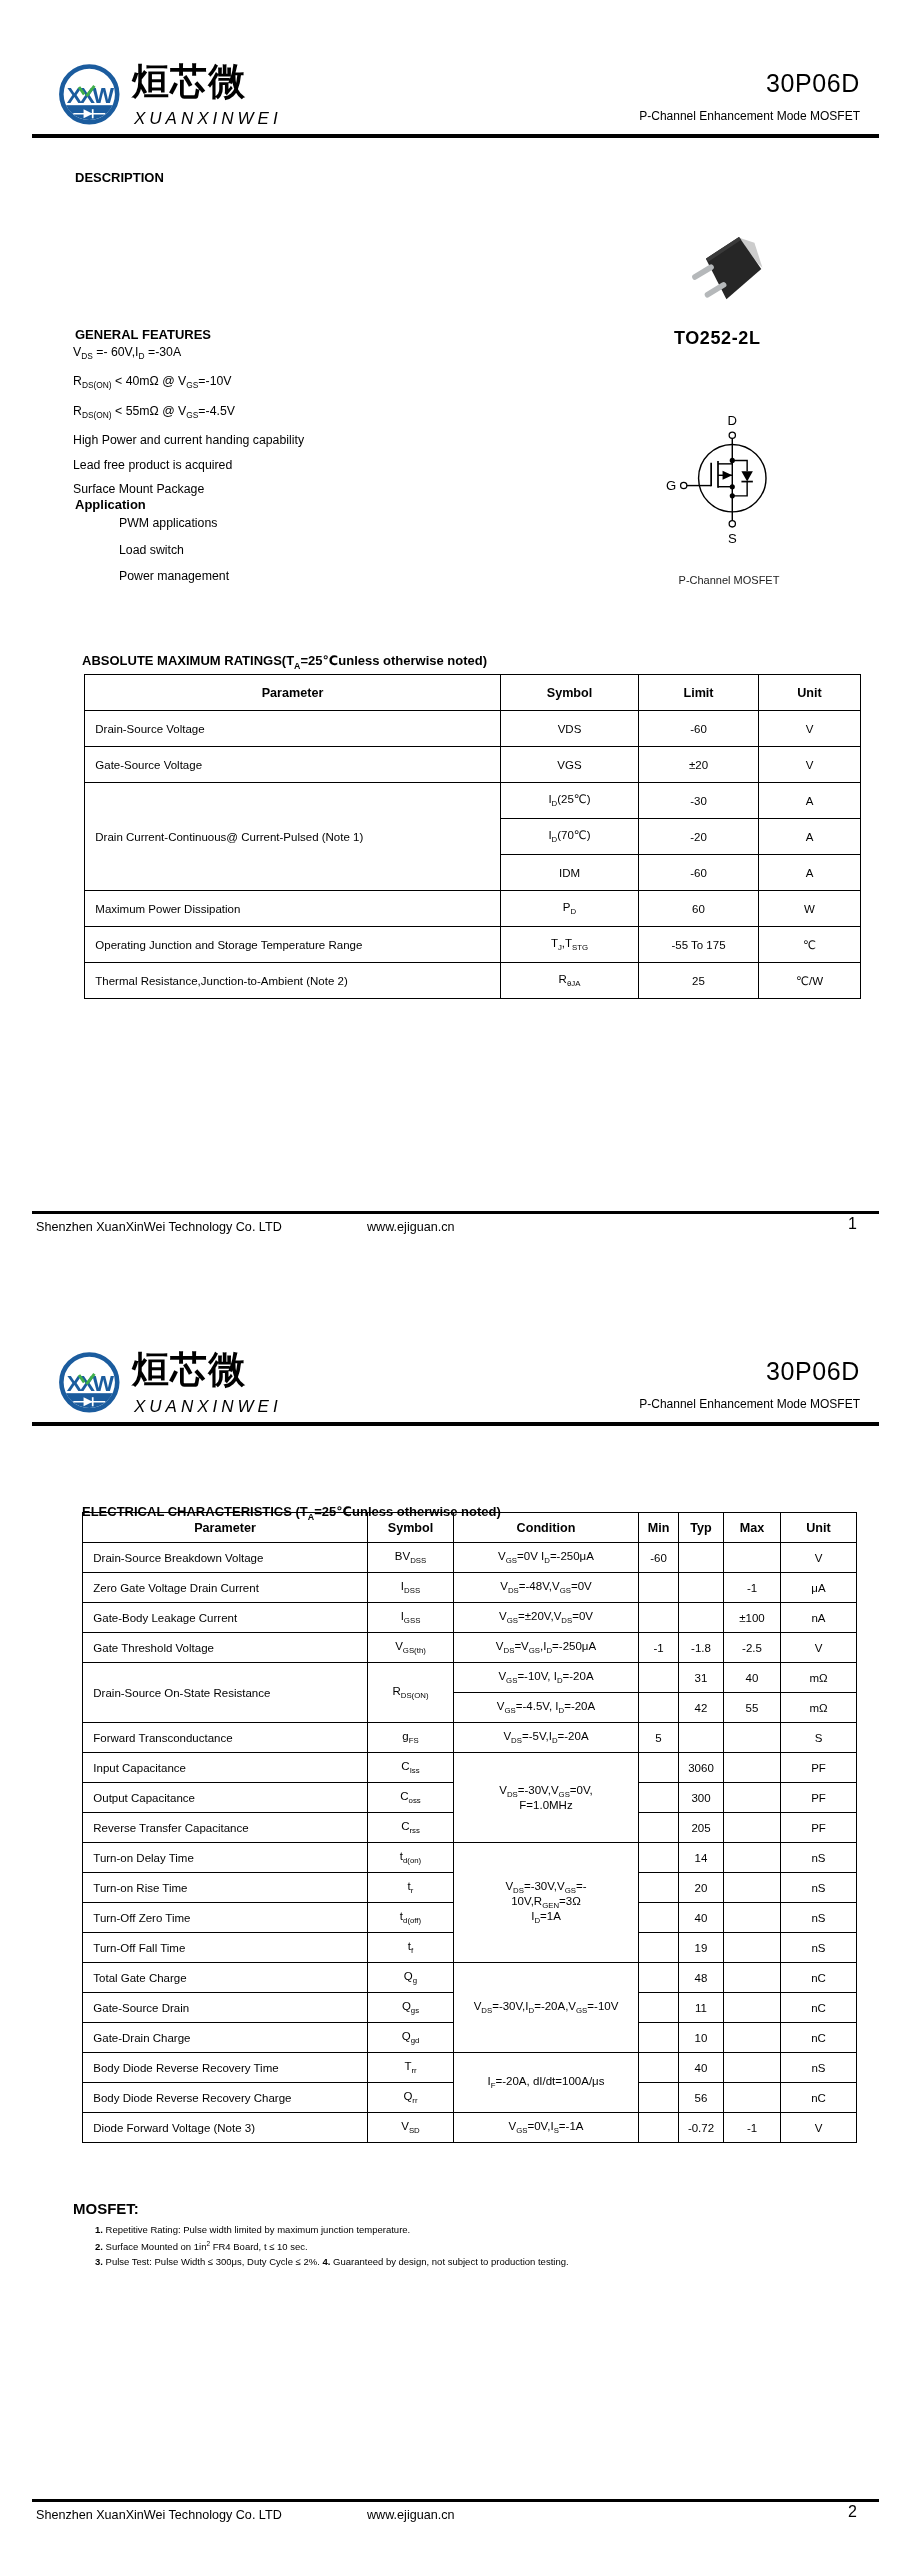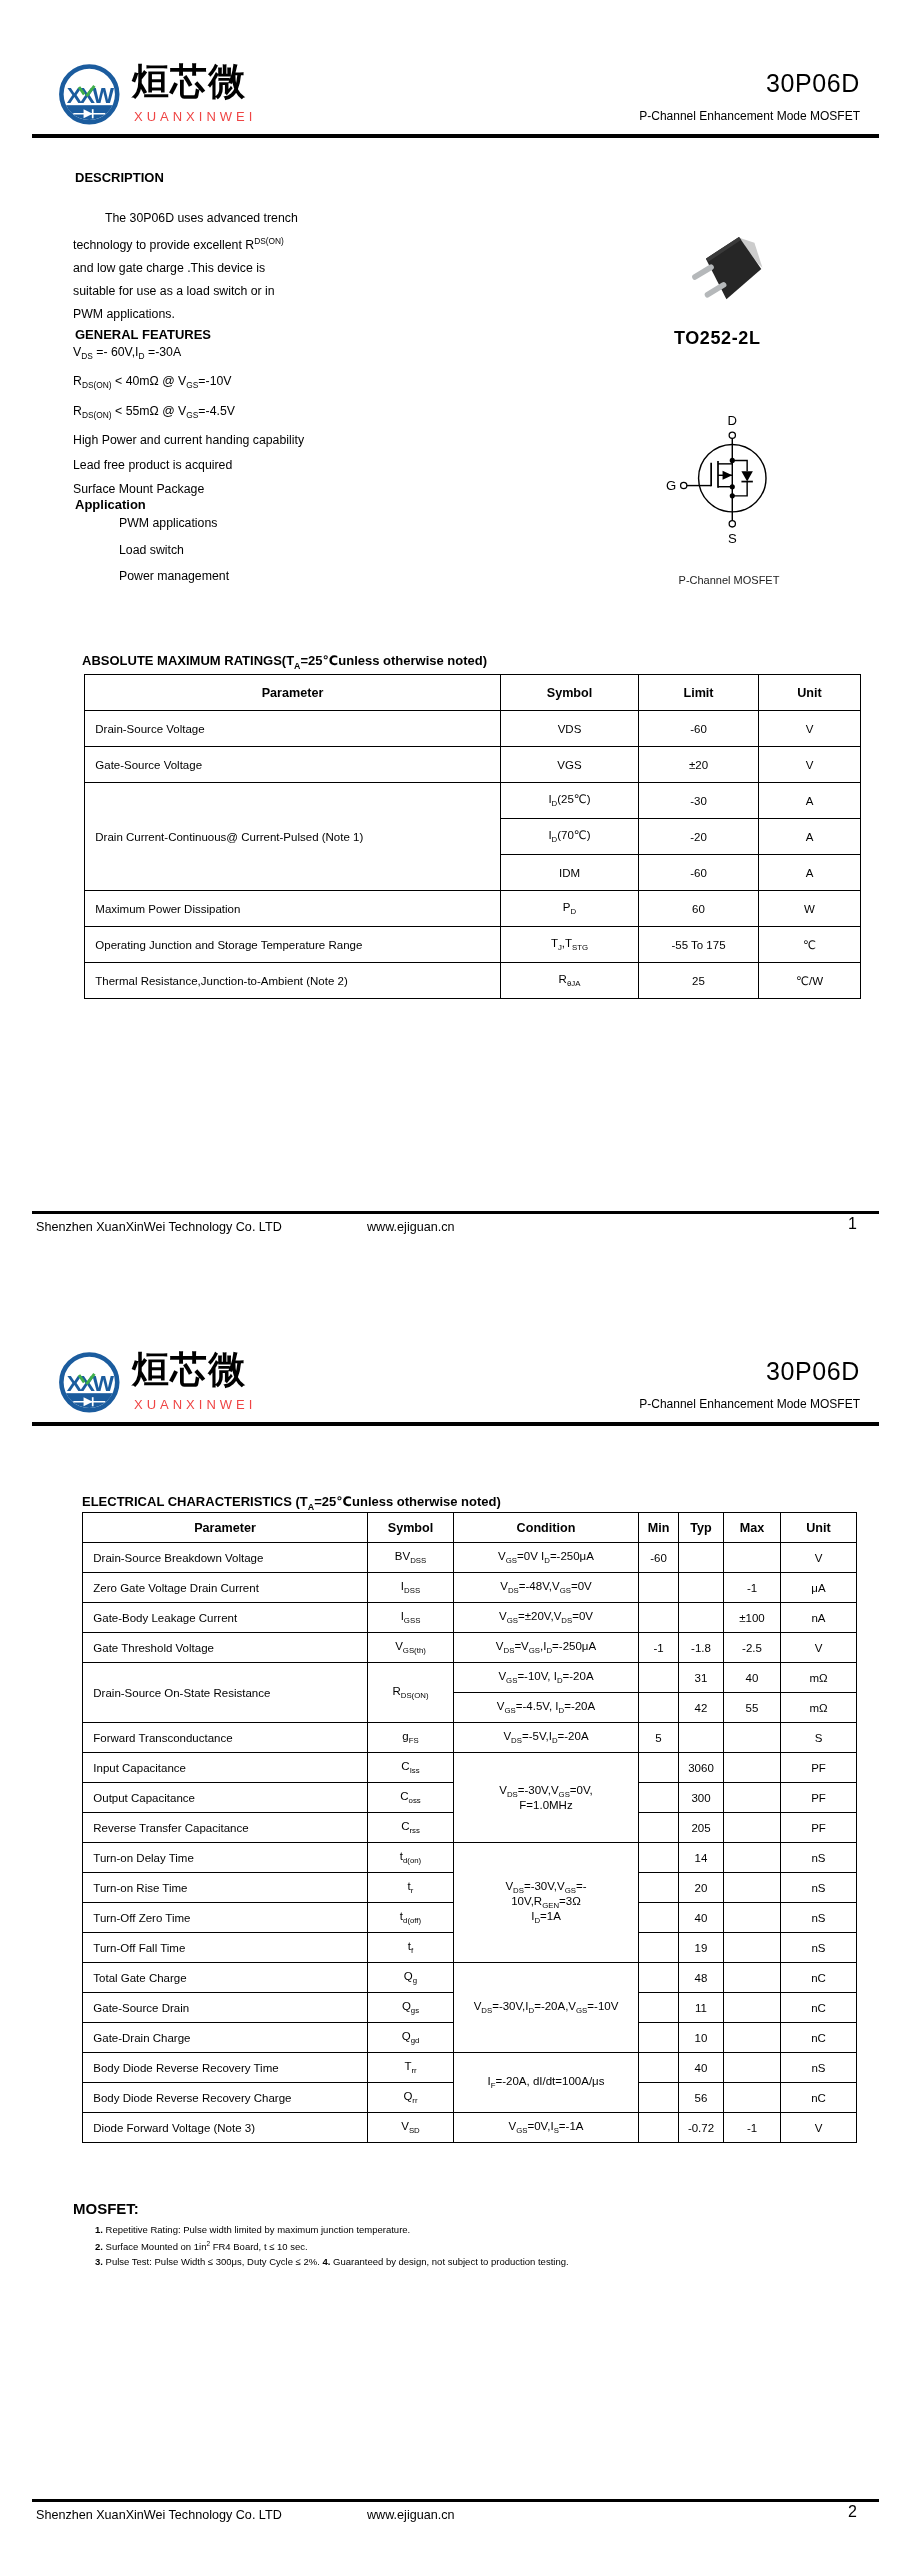--- a/index.html
+++ b/index.html
@@ -3,21 +3,21 @@
 <meta charset="utf-8">
 <style>
   html,body{margin:0;padding:0;background:#fff;}
   body{width:910px;font-family:"Liberation Sans","DejaVu Sans",sans-serif;color:#000;-webkit-font-smoothing:antialiased;}
   .page{position:relative;width:910px;height:1288px;background:#fff;overflow:hidden;}
   .abs{position:absolute;}
   
   .hdr-rule{position:absolute;left:32px;top:134px;width:847px;height:4px;background:#000;}
   .logo-mark{position:absolute;left:56px;top:63px;}
   .logo-cn{position:absolute;left:132px;top:62px;font-size:37px;font-weight:700;letter-spacing:1.1px;line-height:40px;}
-  .logo-en{position:absolute;left:134px;top:109px;font-size:13px;letter-spacing:4px;color:#ef4444;}
+  .logo-en{position:absolute;left:134px;top:109px;font-size:17px;letter-spacing:4px;color:#000000;font-style:italic;}
   .part-no{position:absolute;top:69px;right:50px;font-size:25px;letter-spacing:0.6px;}
   .subtitle{position:absolute;top:109px;right:50px;font-size:12px;}
   
   .sec-title{position:absolute;font-size:13px;font-weight:700;}
   #desc-text{position:absolute;left:73px;top:207px;width:396px;font-size:12.3px;line-height:23px;text-indent:32px;}
   .feat-list{position:absolute;left:73px;font-size:12.3px;}
   .feat-list div{line-height:15px;margin-bottom:9.8px;}
   .app-list{position:absolute;left:73px;font-size:12.3px;margin-left:46px;}
   .app-list div{line-height:15px;margin-bottom:11.5px;}
   
@@ -67,21 +67,20 @@
     <polygon points="48,81 48,97 64,89" fill="#ffffff"></polygon>
     <line x1="64" y1="81" x2="64" y2="97" stroke="#ffffff" stroke-width="3"></line>
   </svg>
   <div class="logo-cn">烜芯微</div>
   <div class="logo-en">XUANXINWEI</div>
   <div class="part-no">30P06D</div>
   <div class="subtitle">P-Channel Enhancement Mode MOSFET</div>
   <div class="hdr-rule"></div>
 
   <div class="sec-title" style="left:75px;top:170px;">DESCRIPTION</div>
-  <div id="desc-text">The  30P06D  uses advanced trench<br>technology to provide excellent R<sup>DS(ON)</sup><br>and low gate charge .This device is<br>suitable for use as a load switch or in<br>PWM applications.</div>
 
   <div class="sec-title" style="left:75px;top:327px;">GENERAL FEATURES</div>
   <div class="feat-list" style="top:345px;">
     <div>V<sub>DS</sub> =- 60V,I<sub>D</sub> =-30A</div>
     <div>R<sub>DS(ON)</sub> &lt; 40mΩ @ V<sub>GS</sub>=-10V</div>
     <div>R<sub>DS(ON)</sub> &lt; 55mΩ @ V<sub>GS</sub>=-4.5V</div>
     <div>High Power and current handing capability</div>
     <div>Lead free product is acquired</div>
     <div>Surface Mount Package</div>
   </div>
@@ -214,21 +213,21 @@
     <line x1="30" y1="89" x2="86" y2="89" stroke="#ffffff" stroke-width="3"></line>
     <polygon points="48,81 48,97 64,89" fill="#ffffff"></polygon>
     <line x1="64" y1="81" x2="64" y2="97" stroke="#ffffff" stroke-width="3"></line>
   </svg>
   <div class="logo-cn">烜芯微</div>
   <div class="logo-en">XUANXINWEI</div>
   <div class="part-no">30P06D</div>
   <div class="subtitle">P-Channel Enhancement Mode MOSFET</div>
   <div class="hdr-rule"></div>
 
-  <div class="sec-title" style="left:82px;top:206px;text-align:center;">ELECTRICAL CHARACTERISTICS (T<sub>A</sub>=25℃unless otherwise noted)</div>
+  <div class="sec-title" style="left:82px;top:216px;text-align:center;">ELECTRICAL CHARACTERISTICS (T<sub>A</sub>=25℃unless otherwise noted)</div>
   <table class="dtable" id="elec-table">
     <colgroup>
         <col style="width:285px">
         <col style="width:86px">
         <col style="width:185px">
         <col style="width:40px">
         <col style="width:45px">
         <col style="width:57px">
         <col style="width:76px">
       </colgroup>

